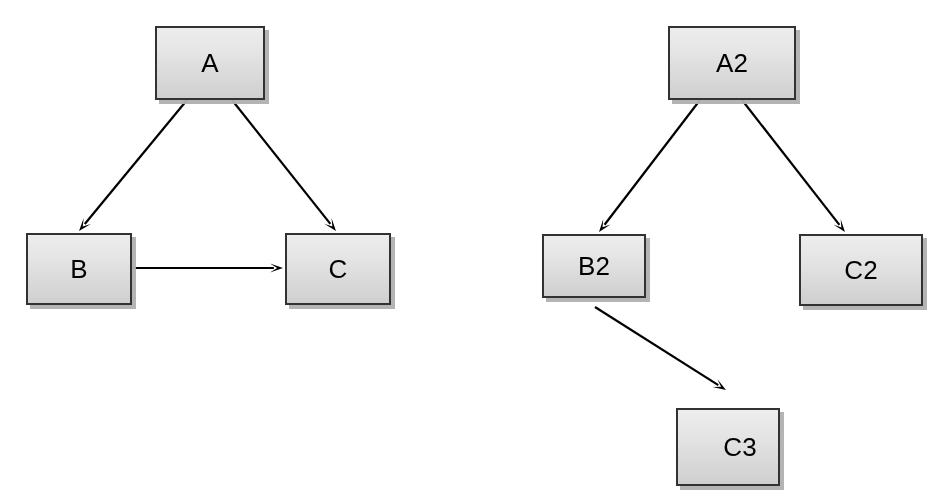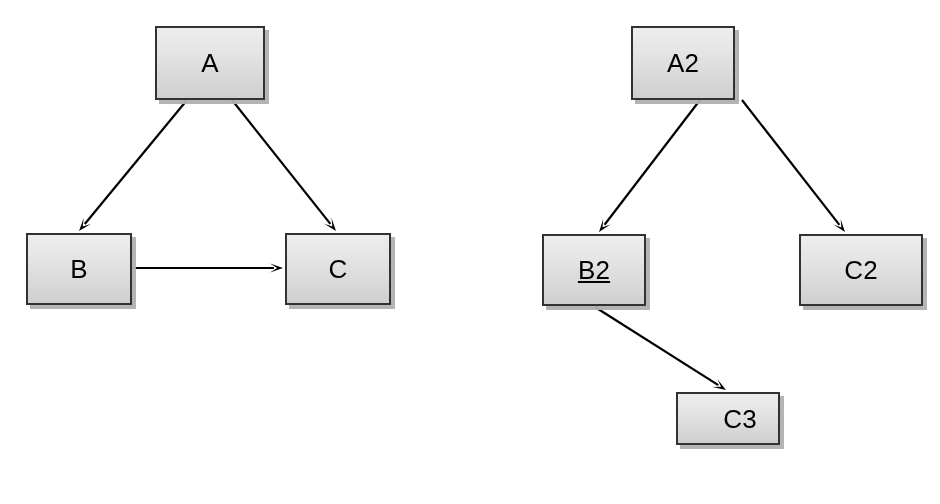--- a/index.html
+++ b/index.html
@@ -69,26 +69,26 @@
   <div id="node-layer">
       <div class="node" style="left: 155px; top: 26px; width: 110px; height: 74px;">
         <span class="node-label">A</span>
       </div>
       <div class="node" style="left: 26px; top: 233px; width: 106px; height: 72px;">
         <span class="node-label">B</span>
       </div>
       <div class="node" style="left: 285px; top: 233px; width: 106px; height: 72px;">
         <span class="node-label">C</span>
       </div>
-      <div class="node" style="left: 631px; top: 26px; width: 104px; height: 74px;">
+      <div class="node" style="left: 668px; top: 26px; width: 128px; height: 74px;">
         <span class="node-label">A2</span>
       </div>
-      <div class="node" style="left: 542px; top: 234px; width: 104px; height: 72px; text-decoration: underline;">
+      <div class="node" style="left: 542px; top: 234px; width: 104px; height: 64px;">
         <span class="node-label">B2</span>
       </div>
       <div class="node" style="left: 799px; top: 234px; width: 124px; height: 72px;">
         <span class="node-label">C2</span>
       </div>
-      <div class="node" style="left: 676px; top: 392px; width: 104px; height: 53px; padding-left: 24px;">
+      <div class="node" style="left: 676px; top: 408px; width: 104px; height: 78px; padding-left: 24px;">
         <span class="node-label">C3</span>
       </div>
     </div>
 </div>
 
 </body></html>

